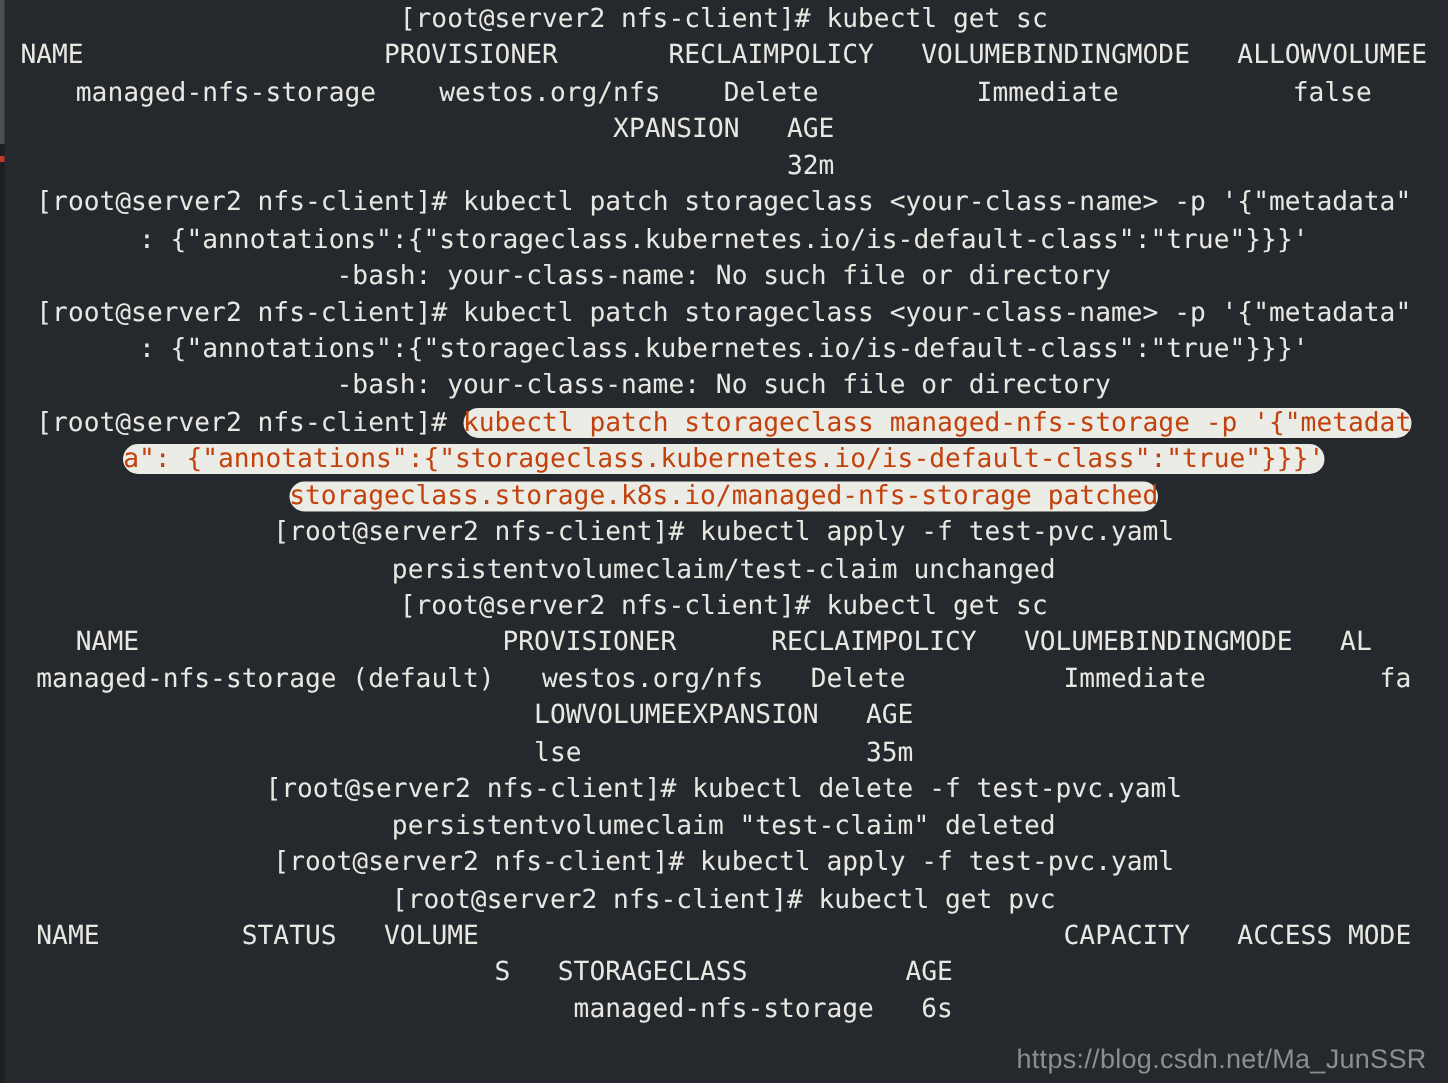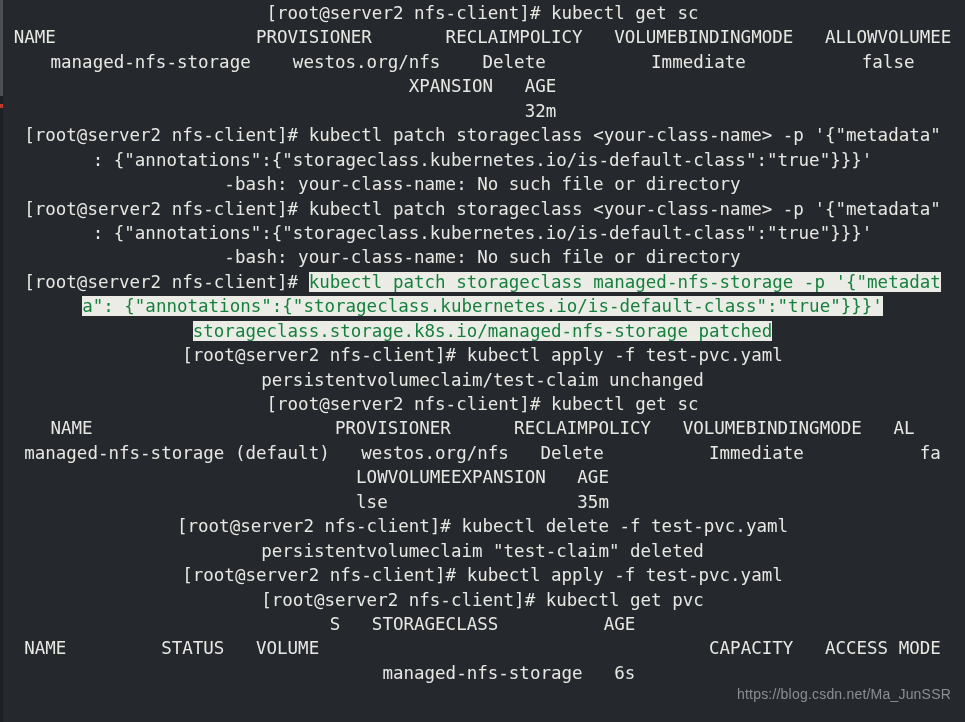--- a/index.html
+++ b/index.html
@@ -33,21 +33,22 @@
     height: 24.45px;
     white-space: pre;
     margin: 0;
     padding: 0;
     position: relative;
     text-align: center;
   }
   
   .sel {
     background: #ecece7;
-    color: #15803d;
+    color: #c2410c;
+    border-radius: 10px;
   }
   
   .line.row-sel {
     background: transparent;
   }
   
   #scroll-track {
     position: absolute;
     left: 0;
     top: 0;
@@ -65,23 +66,23 @@
   #scroll-mark {
     position: absolute;
     left: 0;
     width: 3px;
     height: 4px;
     background: #c0392b;
   }
   #watermark {
     position: absolute;
     right: 14px;
-    bottom: 16px;
+    bottom: 4px;
     font-family: "Liberation Sans", sans-serif;
-    font-size: 14px;
+    font-size: 18px;
     color: #8a8f94;
     letter-spacing: 0.2px;
     z-index: 6;
   }
 </style>
 </head>
 <body>
 
 <div id="terminal">
 
@@ -112,21 +113,21 @@
     <div class="line"><span>persistentvolumeclaim/test-claim unchanged</span></div>
     <div class="line"><span>[root@server2 nfs-client]# kubectl get sc</span></div>
     <div class="line"><span>NAME                       PROVISIONER      RECLAIMPOLICY   VOLUMEBINDINGMODE   AL</span></div>
     <div class="line"><span>managed-nfs-storage (default)   westos.org/nfs   Delete          Immediate           fa</span></div>
     <div class="line"><span>LOWVOLUMEEXPANSION   AGE</span></div>
     <div class="line"><span>lse                  35m</span></div>
     <div class="line"><span>[root@server2 nfs-client]# kubectl delete -f test-pvc.yaml</span></div>
     <div class="line"><span>persistentvolumeclaim "test-claim" deleted</span></div>
     <div class="line"><span>[root@server2 nfs-client]# kubectl apply -f test-pvc.yaml</span></div>
     <div class="line"><span>[root@server2 nfs-client]# kubectl get pvc</span></div>
+    <div class="line"><span>NAME         STATUS   VOLUME                                     CAPACITY   ACCESS MODE</span></div>
     <div class="line"><span>S   STORAGECLASS          AGE</span></div>
-    <div class="line"><span>NAME         STATUS   VOLUME                                     CAPACITY   ACCESS MODE</span></div>
     <div class="line"><span>     managed-nfs-storage   6s</span></div>
 
   </div>
 
   <div id="watermark">https://blog.csdn.net/Ma_JunSSR</div>
 
 </div>
 
 </body></html>

